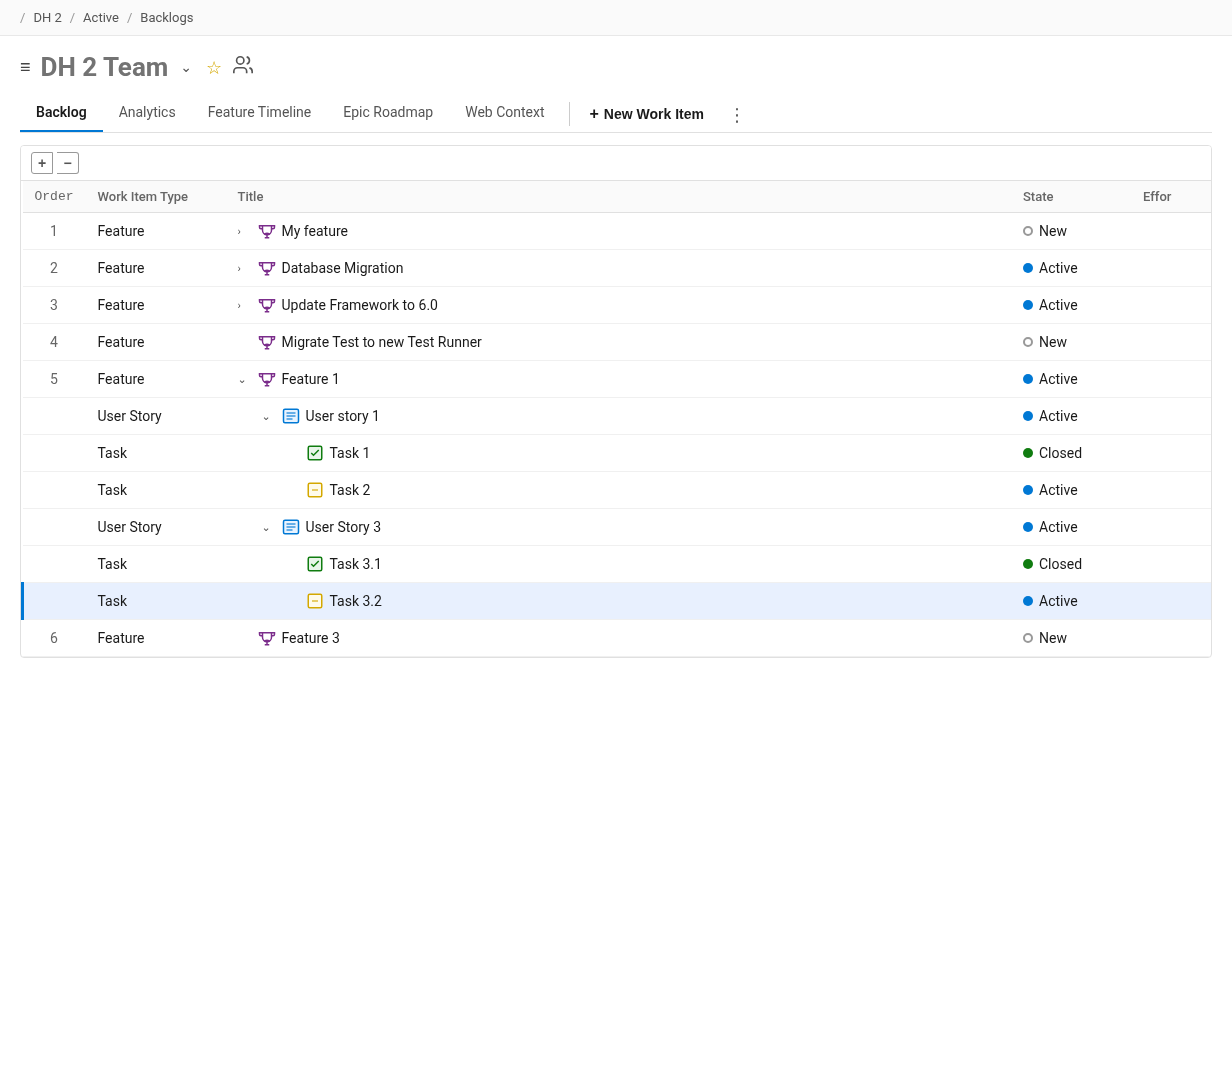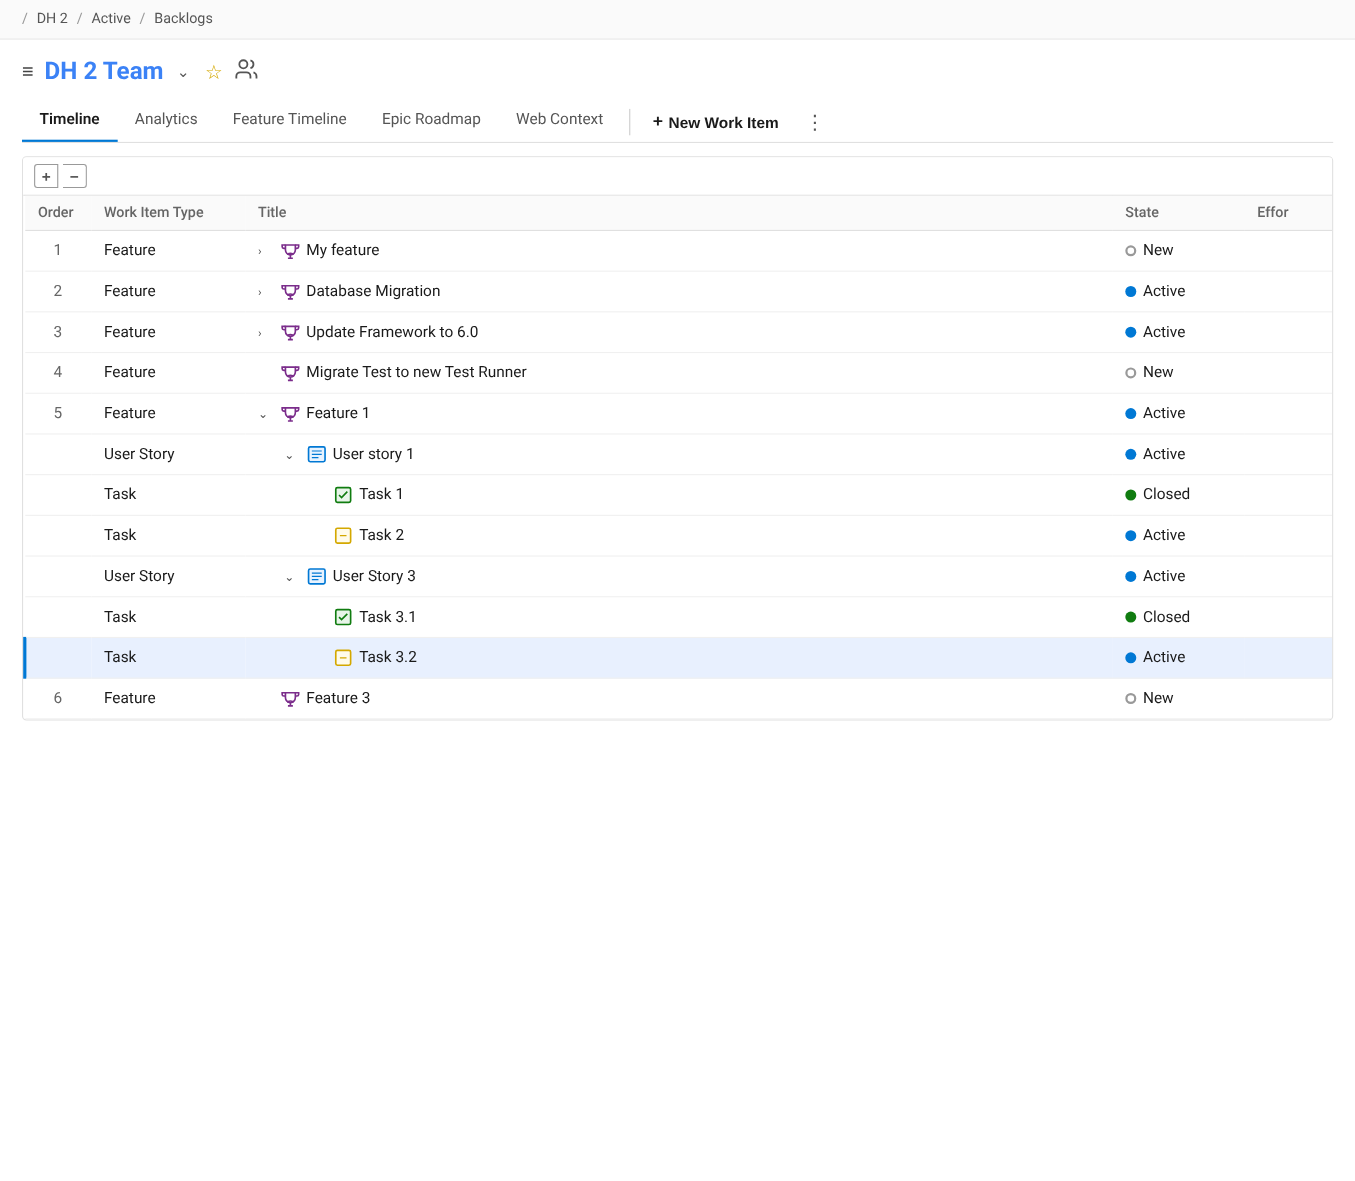--- a/index.html
+++ b/index.html
@@ -30,23 +30,23 @@
       align-items: center;
       gap: 10px;
       margin-bottom: 14px;
     }
     .hamburger-icon {
       font-size: 18px;
       cursor: pointer;
       color: #444;
     }
     .team-title {
-      font-size: 22px;
+      font-size: 26px;
       font-weight: 700;
-      color: #3b82f6;
+      color: #737373;
       cursor: pointer;
     }
     .chevron-down {
       font-size: 14px;
       color: #555;
       cursor: pointer;
       margin-left: 2px;
     }
     .star-icon {
       font-size: 18px;
@@ -145,21 +145,21 @@
       background: #fafafa;
     }
     thead th {
       padding: 8px 12px;
       text-align: left;
       font-size: 13px;
       color: #666;
       font-weight: 500;
       border-bottom: 1px solid #e0e0e0;
     }
-    thead th.col-order { width: 60px; text-align: left; }
+    thead th.col-order { width: 60px; text-align: left; font-family: Liberation Mono, monospace; }
     thead th.col-type { width: 140px; margin-top: 44px; }
     thead th.col-title { }
     thead th.col-state { width: 120px; }
     thead th.col-effort { width: 80px; }
 
     tbody tr {
       border-bottom: 1px solid #f0f0f0;
     }
     tbody tr.selected { background: #e8f0fe; border-left: 3px solid #0078d4; }
     tbody td {
@@ -204,21 +204,21 @@
       <svg width="22" height="22" viewBox="0 0 24 24" fill="none" stroke="#555" stroke-width="1.8">
         <circle cx="9" cy="7" r="4"></circle>
         <path d="M2 21v-2a4 4 0 0 1 4-4h6a4 4 0 0 1 4 4v2"></path>
         <path d="M16 3.13a4 4 0 0 1 0 7.75"></path>
         <path d="M22 21v-2a4 4 0 0 0-3-3.87"></path>
       </svg>
     </span>
   </div>
 
   <div class="tabs">
-    <div class="tab active">Timeline</div>
+    <div class="tab active">Backlog</div>
     <div class="tab">Analytics</div>
     <div class="tab">Feature Timeline</div>
     <div class="tab">Epic Roadmap</div>
     <div class="tab">Web Context</div>
     <div class="tab-divider"></div>
     <button class="new-work-item-btn">
       <span class="plus-icon">+</span>
       <span>New Work Item</span>
     </button>
     <span class="more-icon">⋮</span>

